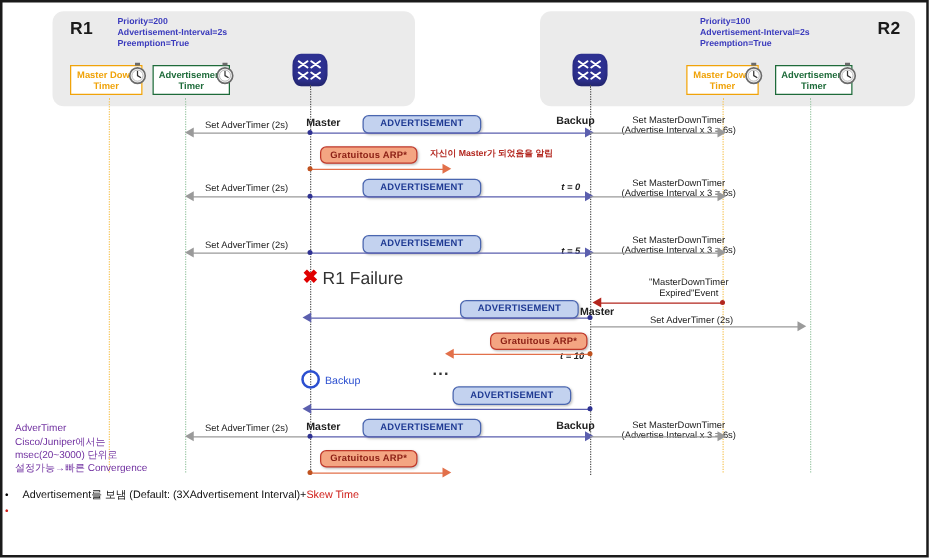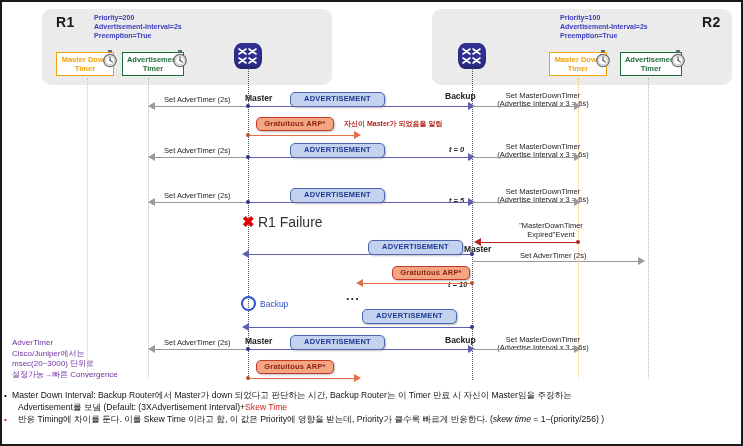--- a/index.html
+++ b/index.html
@@ -330,24 +330,22 @@
 Cisco/Juniper에서는
 msec(20~3000) 단위로
 설정가능→빠른 Convergence</div>
 
   </div>
 
   <div class="notes">
 
     <div class="bullet-row" style="margin-top:2px;">
       <span class="bullet-dot">•</span>
-      <div class="bl">Master Down Interval: Backup Router에서 Master가 down 되었다고 판단하는 시간, Backup Router는 이 Timer 만료 시 자신이 Master임을 주장하는</div>
       <div class="bl" style="padding-left:6px;"><span class="bk">Advertisement를 보냄 (Default: (3XAdvertisement Interval)+</span><span class="rd">Skew Time</span></div>
     </div>
 
     <div class="bullet-row" style="margin-top:1px;">
       <span class="bullet-dot" style="color:#d0201b;">•</span>
-      <div class="bl" style="padding-left:6px;"><span class="bk">반응 Timing에 차이를 둔다. 이를 Skew Time 이라고 함, 이 값은 Priority에 영향을 받는데, Priority가 클수록 빠르게 반응한다. (</span><span class="it">skew time</span><span class="bk"> = 1−(priority/256) )</span></div>
     </div>
 
   </div>
 
 </div>
 
 </body></html>

